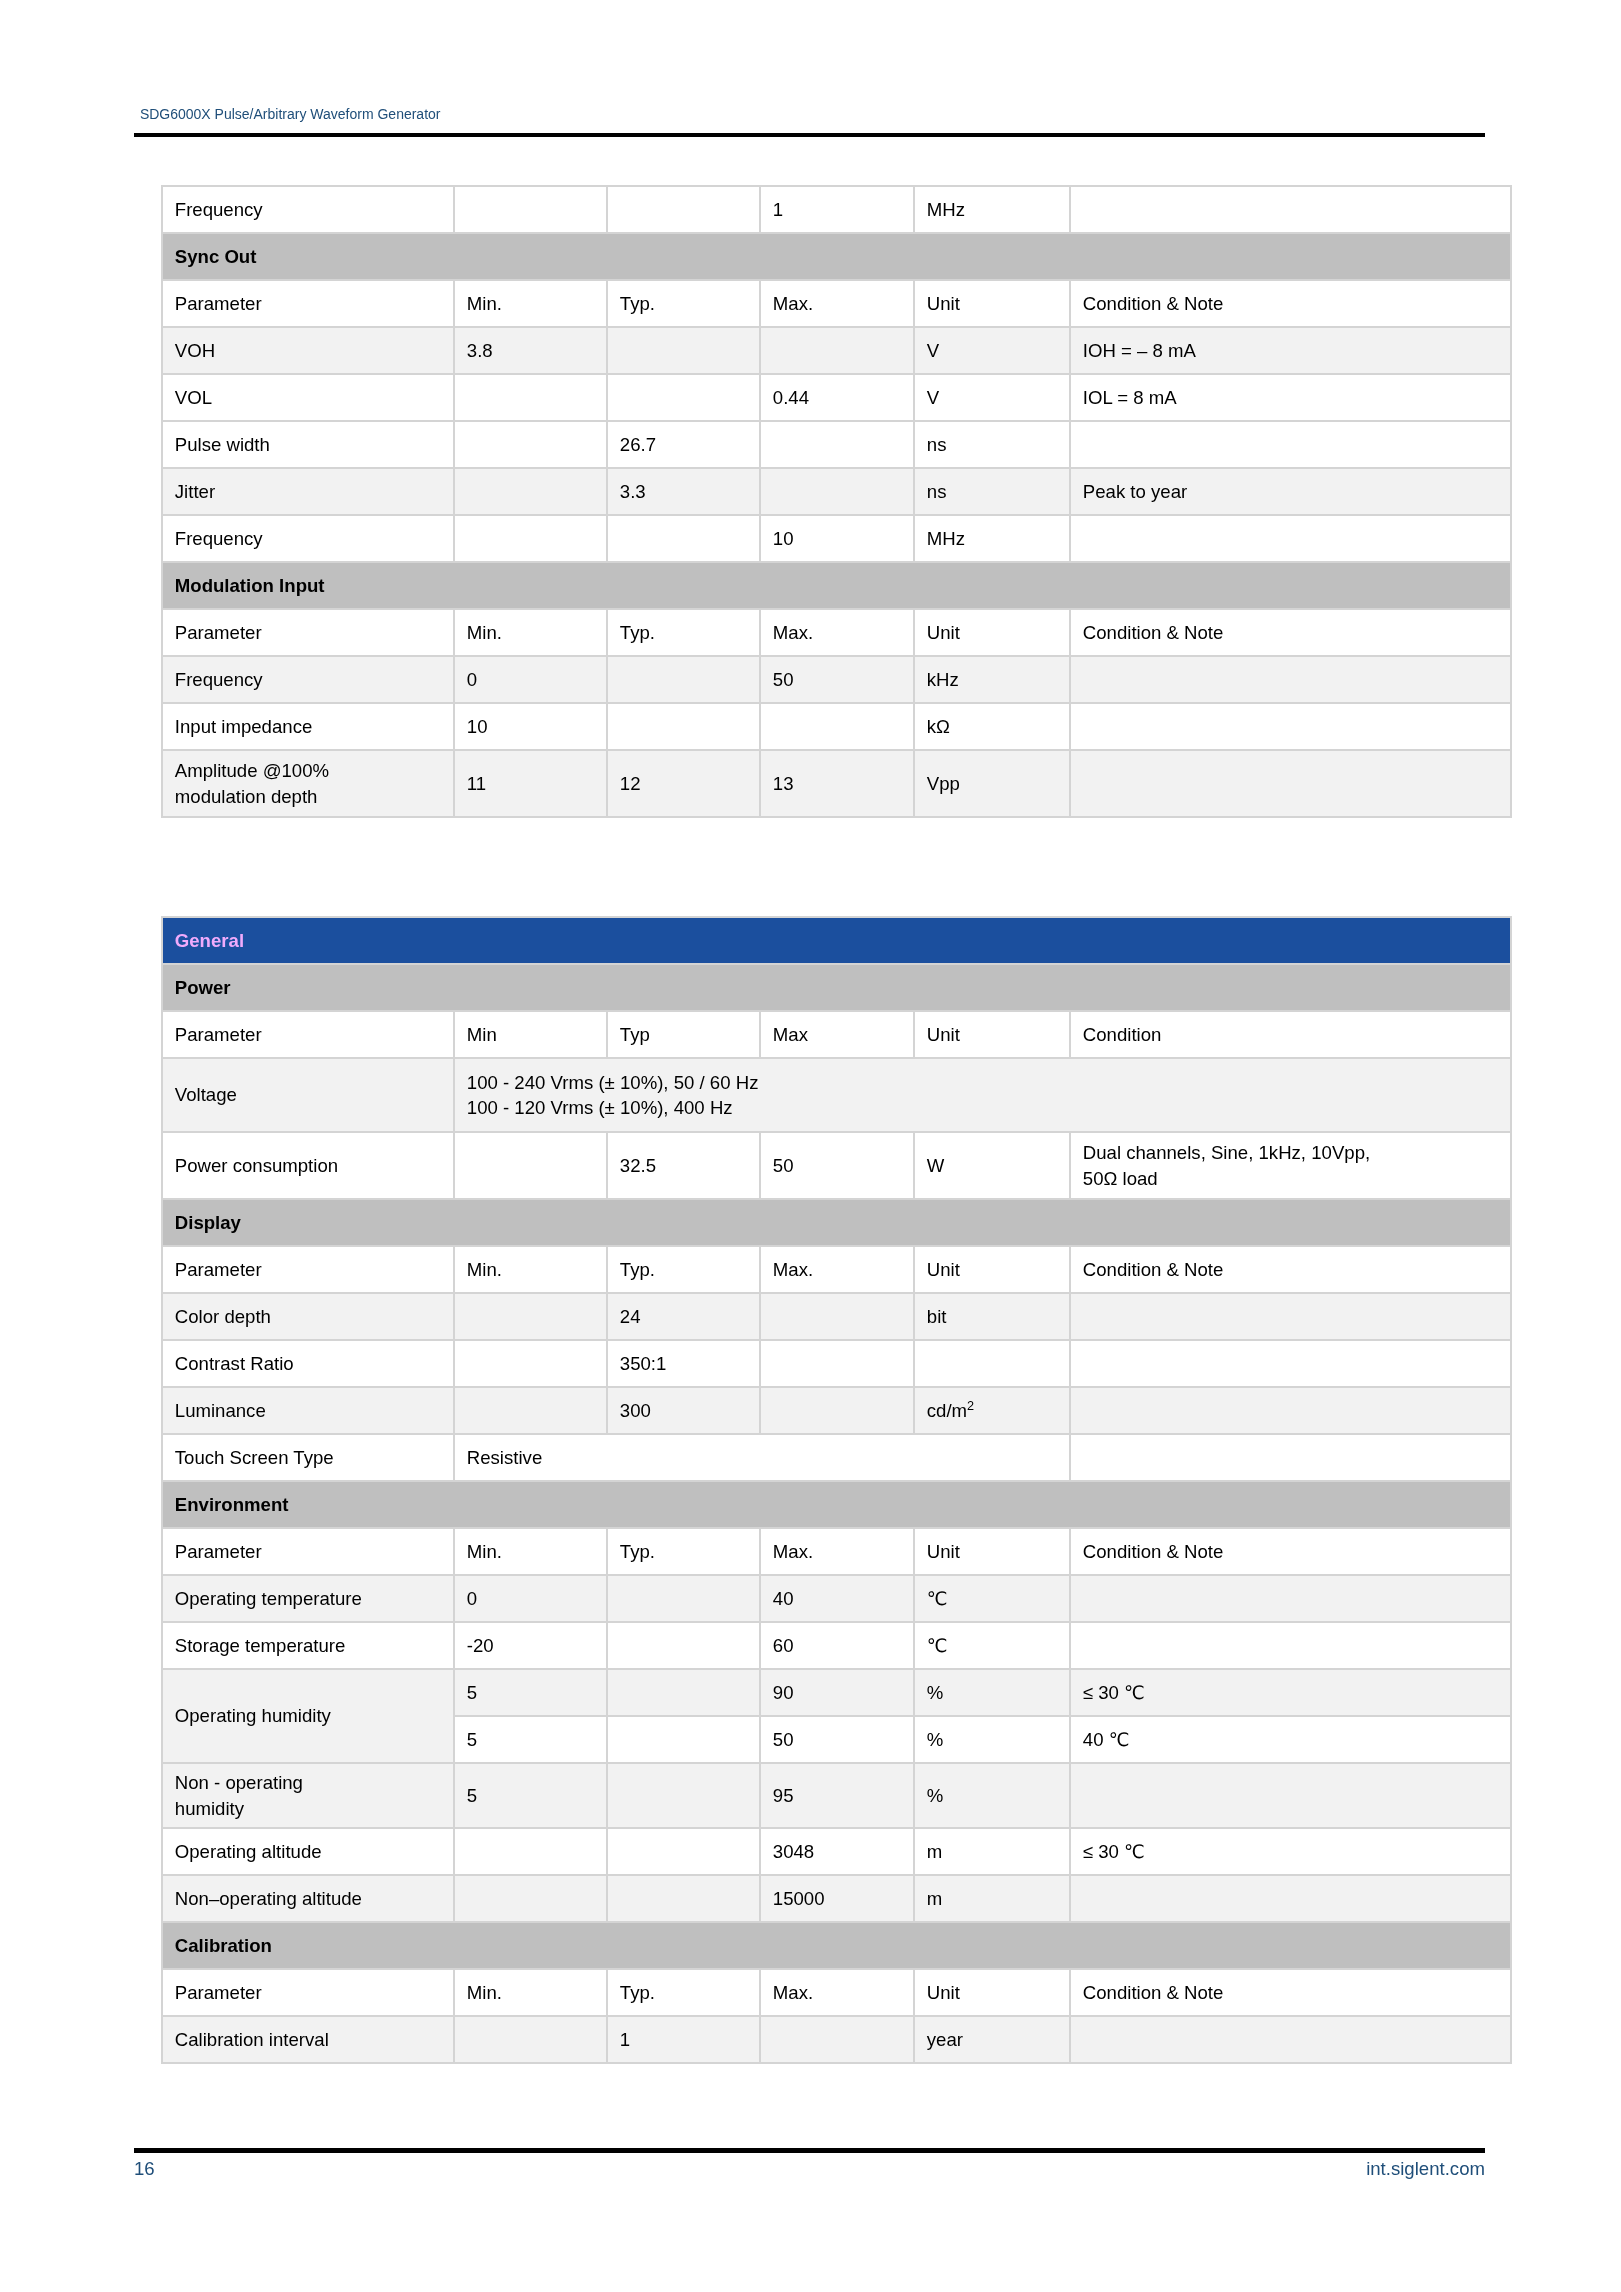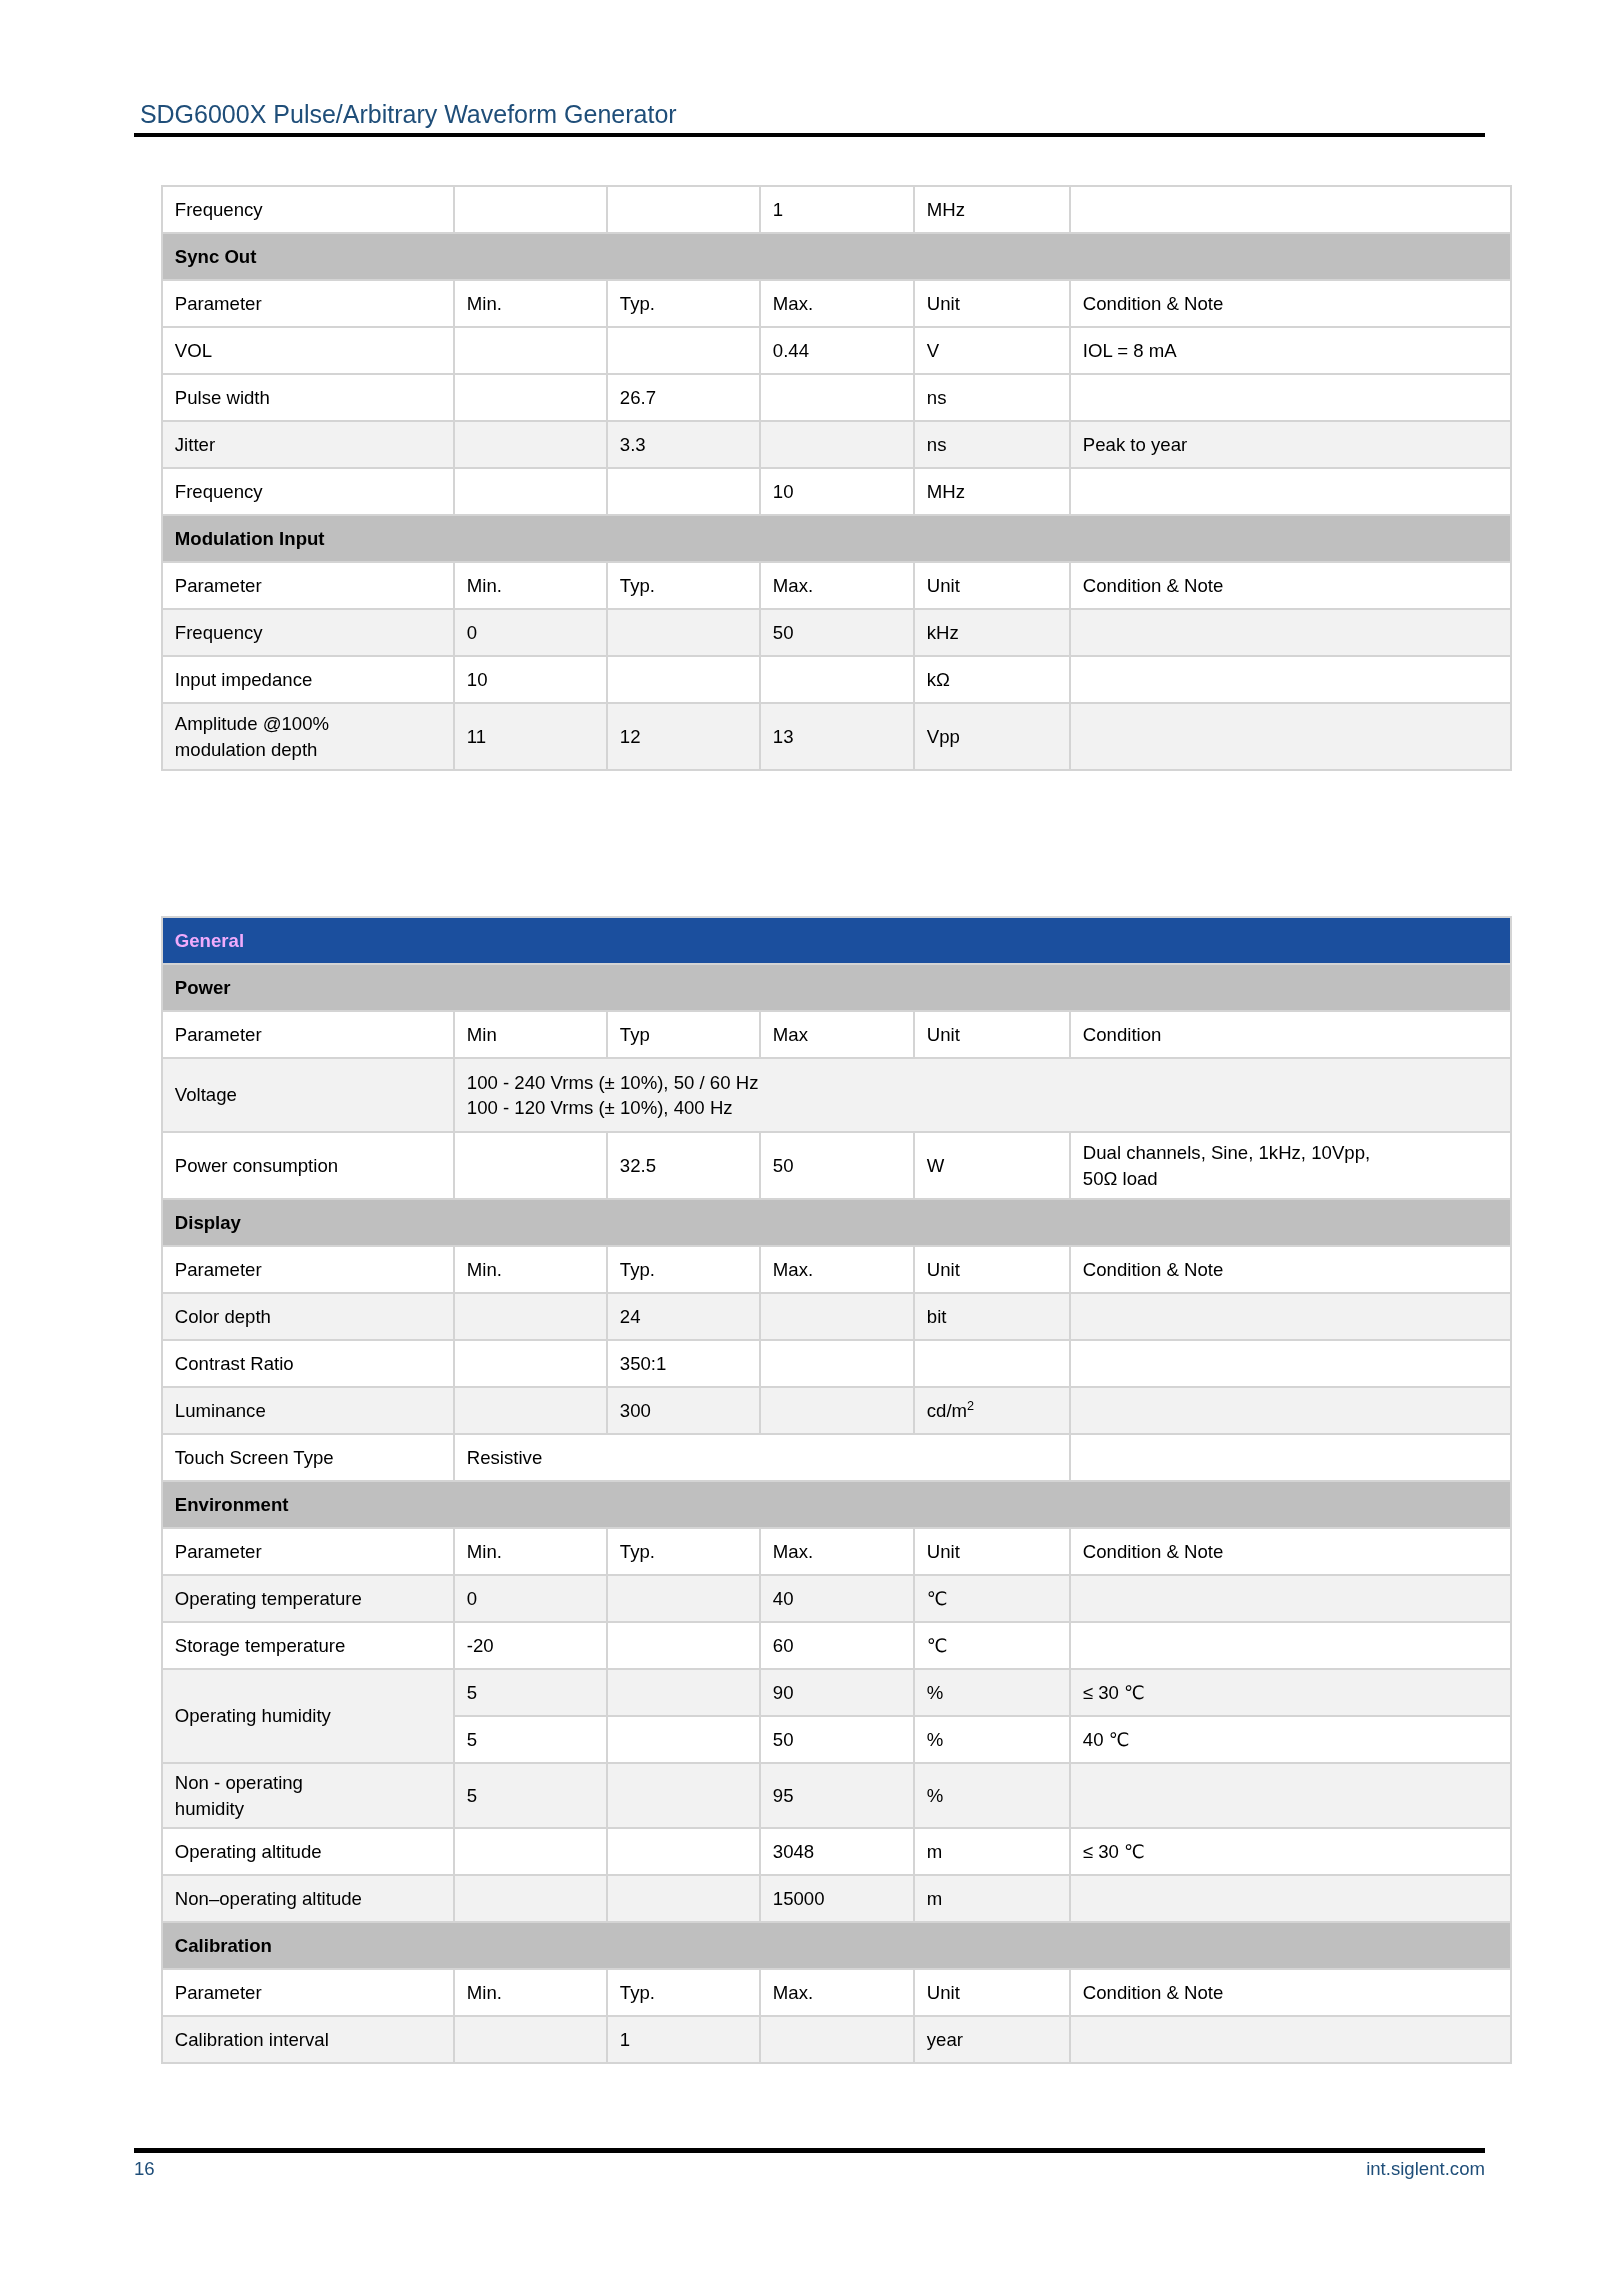--- a/index.html
+++ b/index.html
@@ -10,21 +10,21 @@
     --border-gray:#D4D4D4;
   }
   *{box-sizing:border-box;}
   html,body{margin:0;padding:0;}
   body{
     width:1621px;height:2293px;position:relative;background:#ffffff;
     font-family:"Liberation Sans","DejaVu Sans",sans-serif;color:#000;
   }
   .doc-header{position:absolute;left:134px;top:102px;width:1351px;}
   .doc-title{
-    color:var(--title-blue);font-size:25px;line-height:25.5px;padding-left:5.9px;
+    color:var(--title-blue);font-size:14px;line-height:25.5px;padding-left:5.9px;
   }
   .header-rule{margin-top:5.9px;height:3.9px;background:#000;}
   .table-wrap{position:absolute;left:137px;width:1349px;margin-left:24px;}
   #table-0{top:185px;}
   #table-1{top:916px;}
   table.spec{
     border-collapse:collapse;width:1349px;table-layout:fixed;
     font-size:18.6px;
   }
   table.spec td{
@@ -82,20 +82,28 @@
         <tr>
           <td colspan="6" class="section">Sync Out</td>
         </tr>
         <tr>
           <td>Parameter</td>
           <td>Min.</td>
           <td>Typ.</td>
           <td>Max.</td>
           <td>Unit</td>
           <td>Condition &amp; Note</td>
+        </tr>
+        <tr>
+          <td class="shade">VOH</td>
+          <td class="shade">3.8</td>
+          <td class="shade"></td>
+          <td class="shade"></td>
+          <td class="shade">V</td>
+          <td class="shade">IOH = – 8 mA</td>
         </tr>
         <tr>
           <td>VOL</td>
           <td></td>
           <td></td>
           <td>0.44</td>
           <td>V</td>
           <td>IOL = 8 mA</td>
         </tr>
         <tr>

